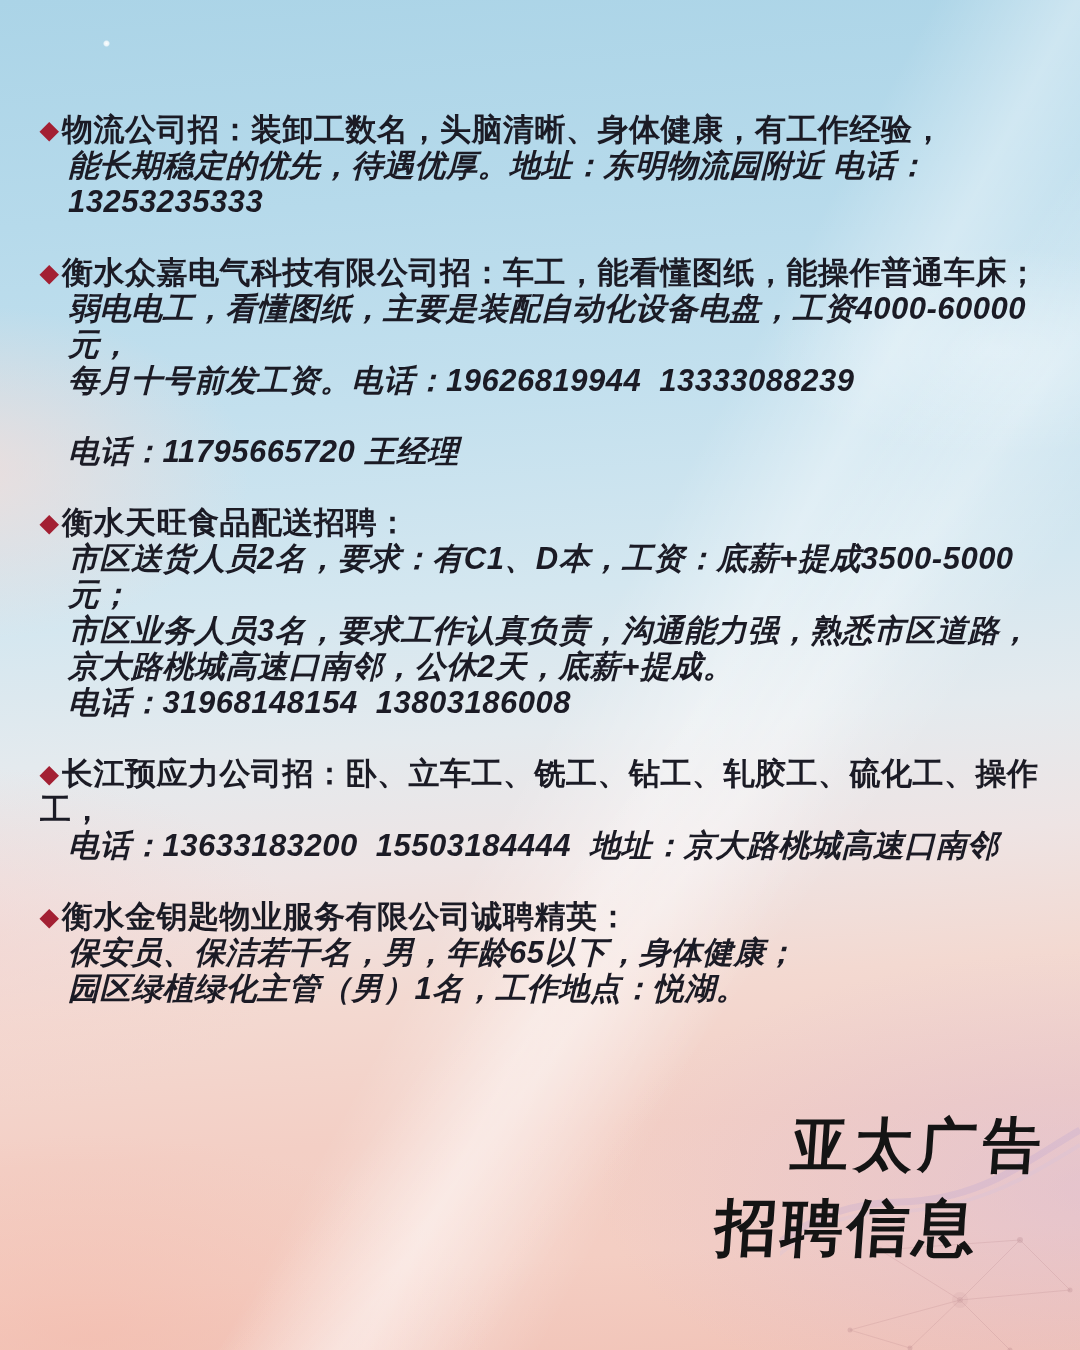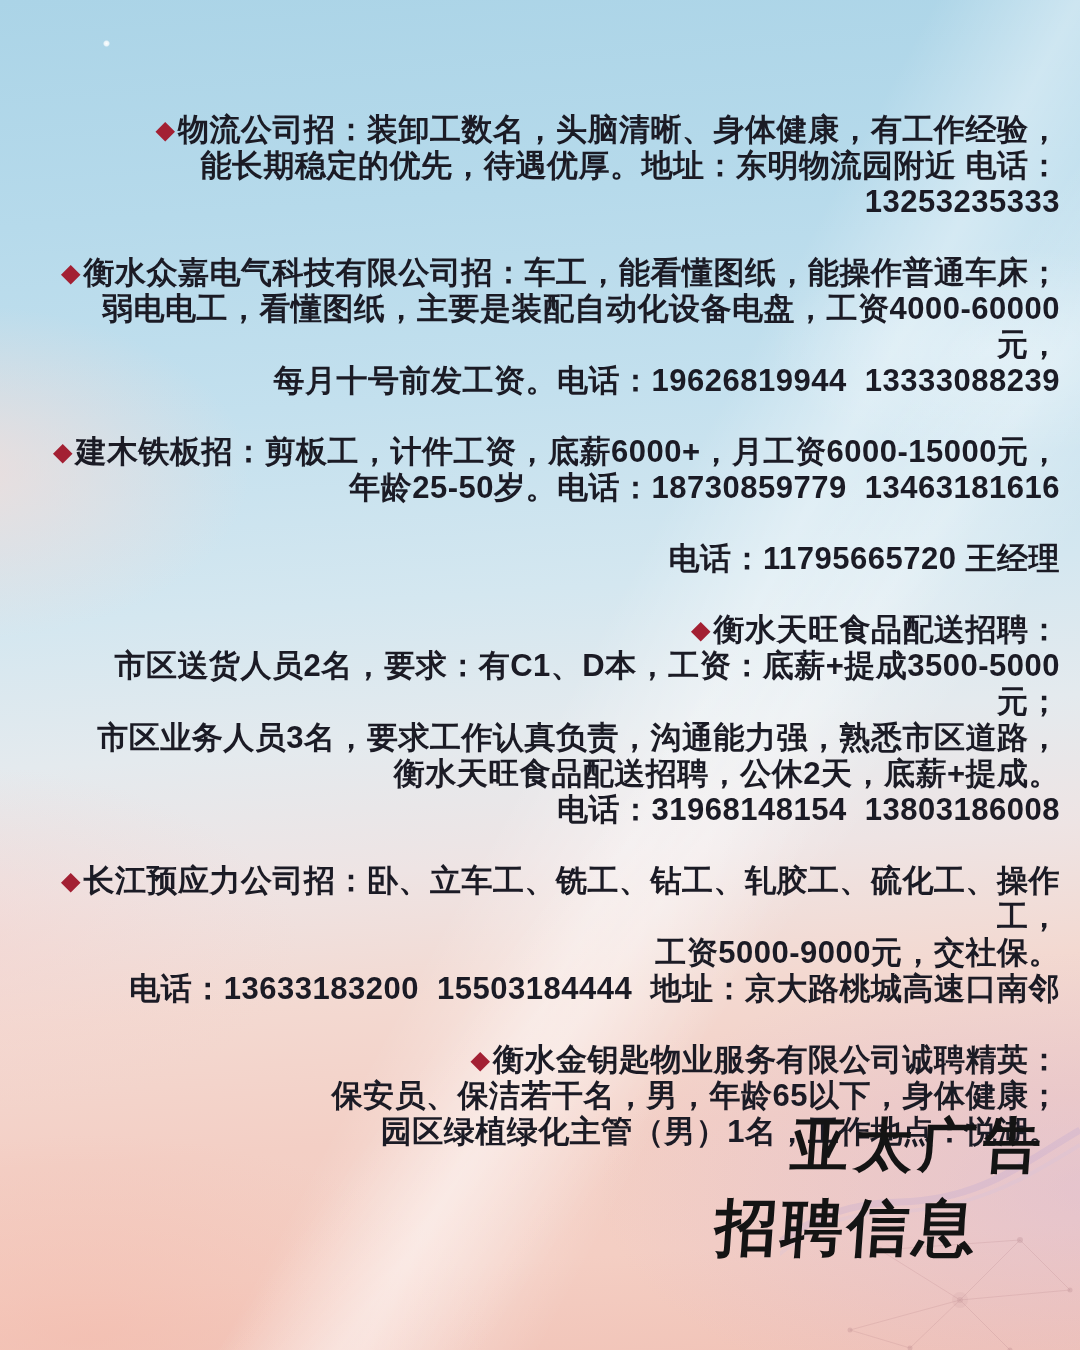--- a/index.html
+++ b/index.html
@@ -62,32 +62,32 @@
     opacity: 0.5;
     pointer-events: none;
   }
 
   .listings {
     position: relative;
     padding: 112px 20px 0 40px;
     color: #1b1b25;
   }
 
-  .listing { margin-bottom: 35px; text-align: right; }
+  .listing { margin-bottom: 35px; }
 
   .line {
     font-size: 31px;
     line-height: 36px;
     font-weight: 700;
     letter-spacing: 0.5px;
     white-space: pre-wrap;
     color: #1b1b25;
   }
 
-  .line.cont { padding-left: 28px; }
+  .line.cont { padding-left: 28px; font-style: italic; }
 
   .bullet {
     color: #a32033;
     font-size: 24px;
     margin-right: 3px;
     vertical-align: 2px;
   }
 
   .brand {
     position: absolute;
@@ -146,41 +146,36 @@
       <div class="line first"><span class="bullet">◆</span><span>物流公司招：装卸工数名，头脑清晰、身体健康，有工作经验，</span></div>
       <div class="line cont"><span>能长期稳定的优先，待遇优厚。地址：东明物流园附近 电话：13253235333</span></div>
     </section>
 
     <section class="listing">
       <div class="line first"><span class="bullet">◆</span><span>衡水众嘉电气科技有限公司招：车工，能看懂图纸，能操作普通车床；</span></div>
       <div class="line cont"><span>弱电电工，看懂图纸，主要是装配自动化设备电盘，工资4000-60000元，</span></div>
       <div class="line cont"><span>每月十号前发工资。电话：19626819944  13333088239</span></div>
     </section>
 
-    <section class="listing">
-      <div class="line first"><span class="bullet">◆</span><span>建木铁板招：剪板工，计件工资，底薪6000+，月工资6000-15000元，</span></div>
-      <div class="line cont"><span>年龄25-50岁。电话：18730859779  13463181616</span></div>
-    </section>
 
 
     <section class="listing">
       <div class="line cont"><span>电话：11795665720 王经理</span></div>
     </section>
 
     <section class="listing">
       <div class="line first"><span class="bullet">◆</span><span>衡水天旺食品配送招聘：</span></div>
       <div class="line cont"><span>市区送货人员2名，要求：有C1、D本，工资：底薪+提成3500-5000元；</span></div>
       <div class="line cont"><span>市区业务人员3名，要求工作认真负责，沟通能力强，熟悉市区道路，</span></div>
-      <div class="line cont"><span>衡水天旺食品配送招聘，公休2天，底薪+提成。</span></div>
+      <div class="line cont"><span>京大路桃城高速口南邻，公休2天，底薪+提成。</span></div>
       <div class="line cont"><span>电话：31968148154  13803186008</span></div>
     </section>
 
     <section class="listing">
       <div class="line first"><span class="bullet">◆</span><span>长江预应力公司招：卧、立车工、铣工、钻工、轧胶工、硫化工、操作工，</span></div>
-      <div class="line cont"><span>工资5000-9000元，交社保。</span></div>
       <div class="line cont"><span>电话：13633183200  15503184444  地址：京大路桃城高速口南邻</span></div>
     </section>
 
     <section class="listing">
       <div class="line first"><span class="bullet">◆</span><span>衡水金钥匙物业服务有限公司诚聘精英：</span></div>
       <div class="line cont"><span>保安员、保洁若干名，男，年龄65以下，身体健康；</span></div>
       <div class="line cont"><span>园区绿植绿化主管（男）1名，工作地点：悦湖。</span></div>
 
     </section>
 

